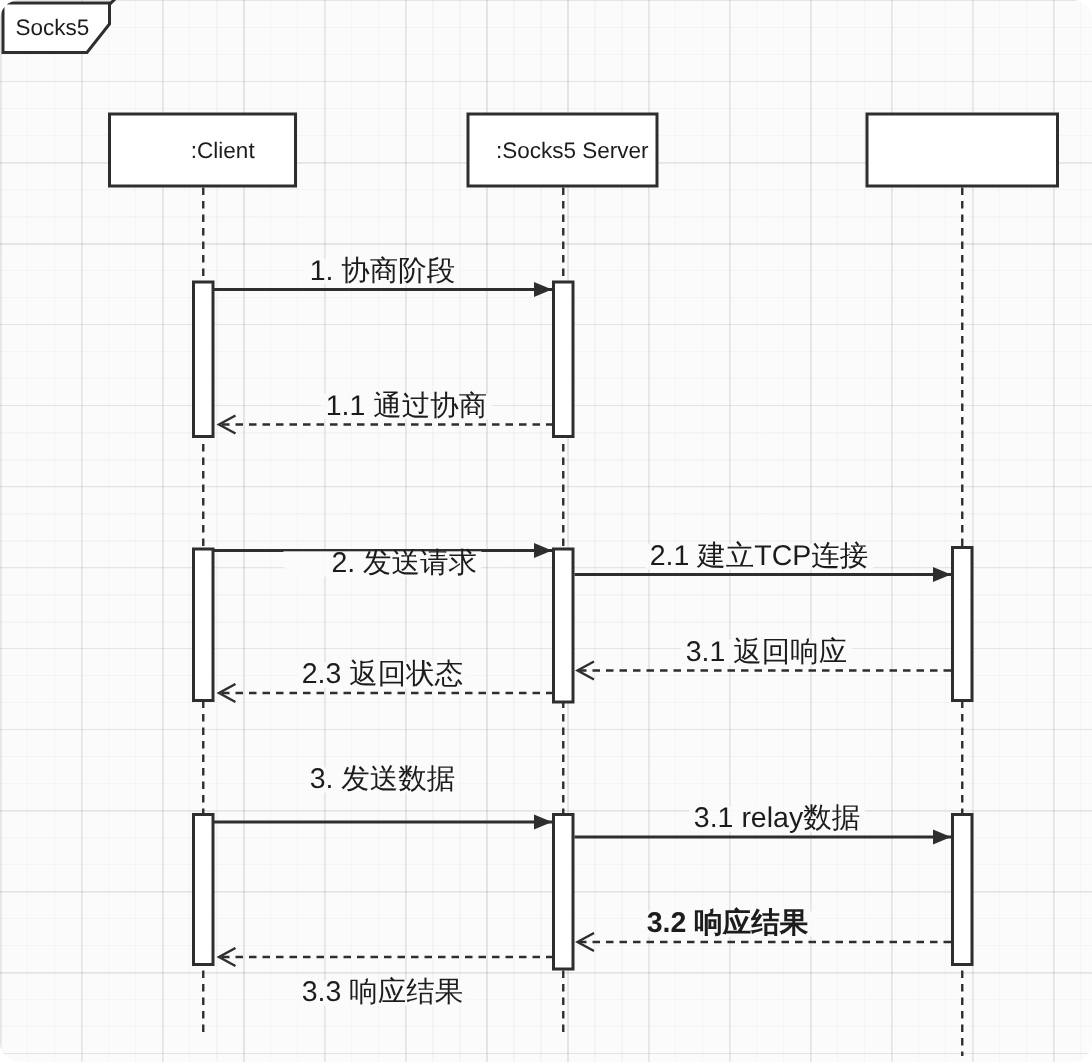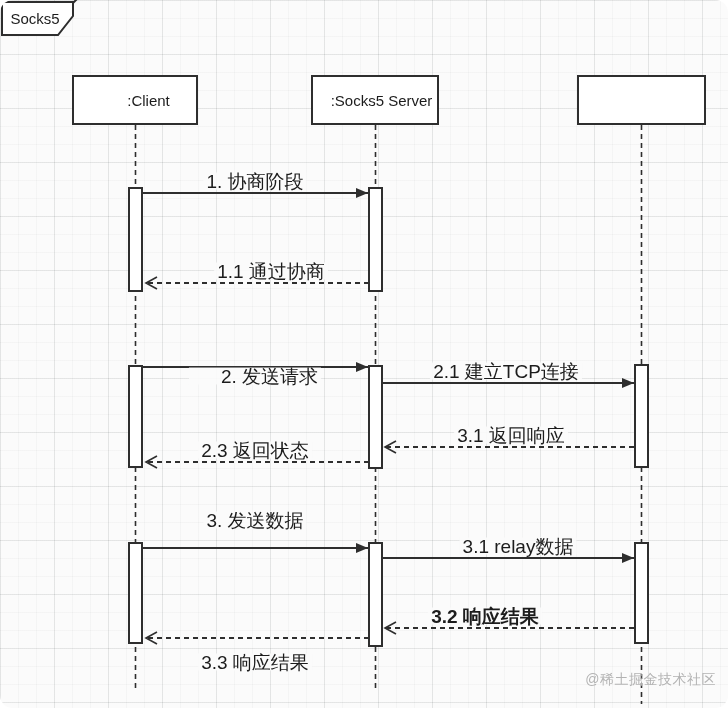--- a/index.html
+++ b/index.html
@@ -113,15 +113,14 @@
   <div class="lbl msg-label" style="left:271px; top:271px;">1.1 通过协商</div>
   <div class="lbl msg-label" style="left:255px; top:376px;padding-left:32px;">2. 发送请求</div>
   <div class="lbl msg-label" style="left:506px; top:371px;">2.1 建立TCP连接</div>
   <div class="lbl msg-label" style="left:511px; top:435px;">3.1 返回响应</div>
   <div class="lbl msg-label" style="left:255px; top:450px;">2.3 返回状态</div>
   <div class="lbl msg-label" style="left:255px; top:520px;">3. 发送数据</div>
   <div class="lbl msg-label" style="left:507px; top:546px;margin-left:11px;">3.1 relay数据</div>
   <div class="lbl msg-label" style="left:485px; top:616px;font-weight:bold;">3.2 响应结果</div>
   <div class="lbl msg-label" style="left:255px; top:662px;">3.3 响应结果</div>
 
-  <div class="watermark">@稀土掘金技术社区</div>
 
 </div>
 
 </body></html>

